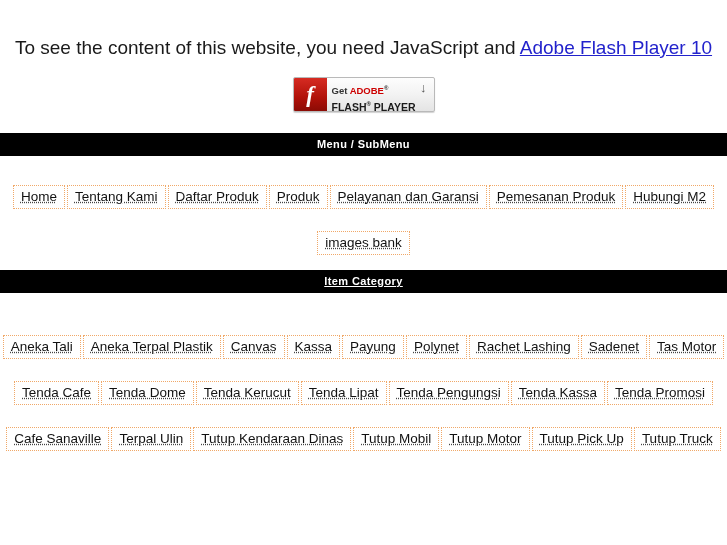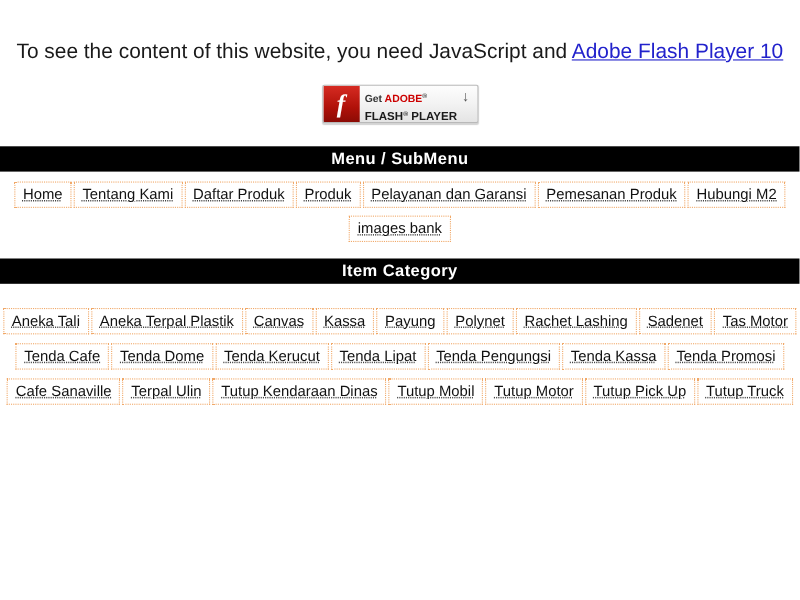--- a/index.html
+++ b/index.html
@@ -95,35 +95,36 @@
     color: #555555;
     line-height: 13px;
   }
 
   
   .section-bar {
     background: #000000;
     color: #ffffff;
     text-align: center;
     font-weight: bold;
-    font-size: 15px;
+    font-size: 11px;
     letter-spacing: 0.4px;
     height: 23px;
     line-height: 23px;
   }
   .bar-menu { margin-top: 21px; }
-  .bar-category { margin-top: 13px; }
+  .bar-category { margin-top: 13px; text-decoration: underline; }
 
   
   .link-rows { padding-top: 9px; }
   .link-row {
     text-align: center;
     white-space: nowrap;
     line-height: 26px;
     margin-bottom: 5px;
+    margin-top: 20px;
   }
   .nav-link {
     display: inline-block;
     border: 1px dotted #f0a868;
     padding: 2px 7px 3px 7px;
     margin: 0 1px;
     font-size: 13.5px;
     line-height: 17px;
     color: #111111;
     text-decoration: underline;

